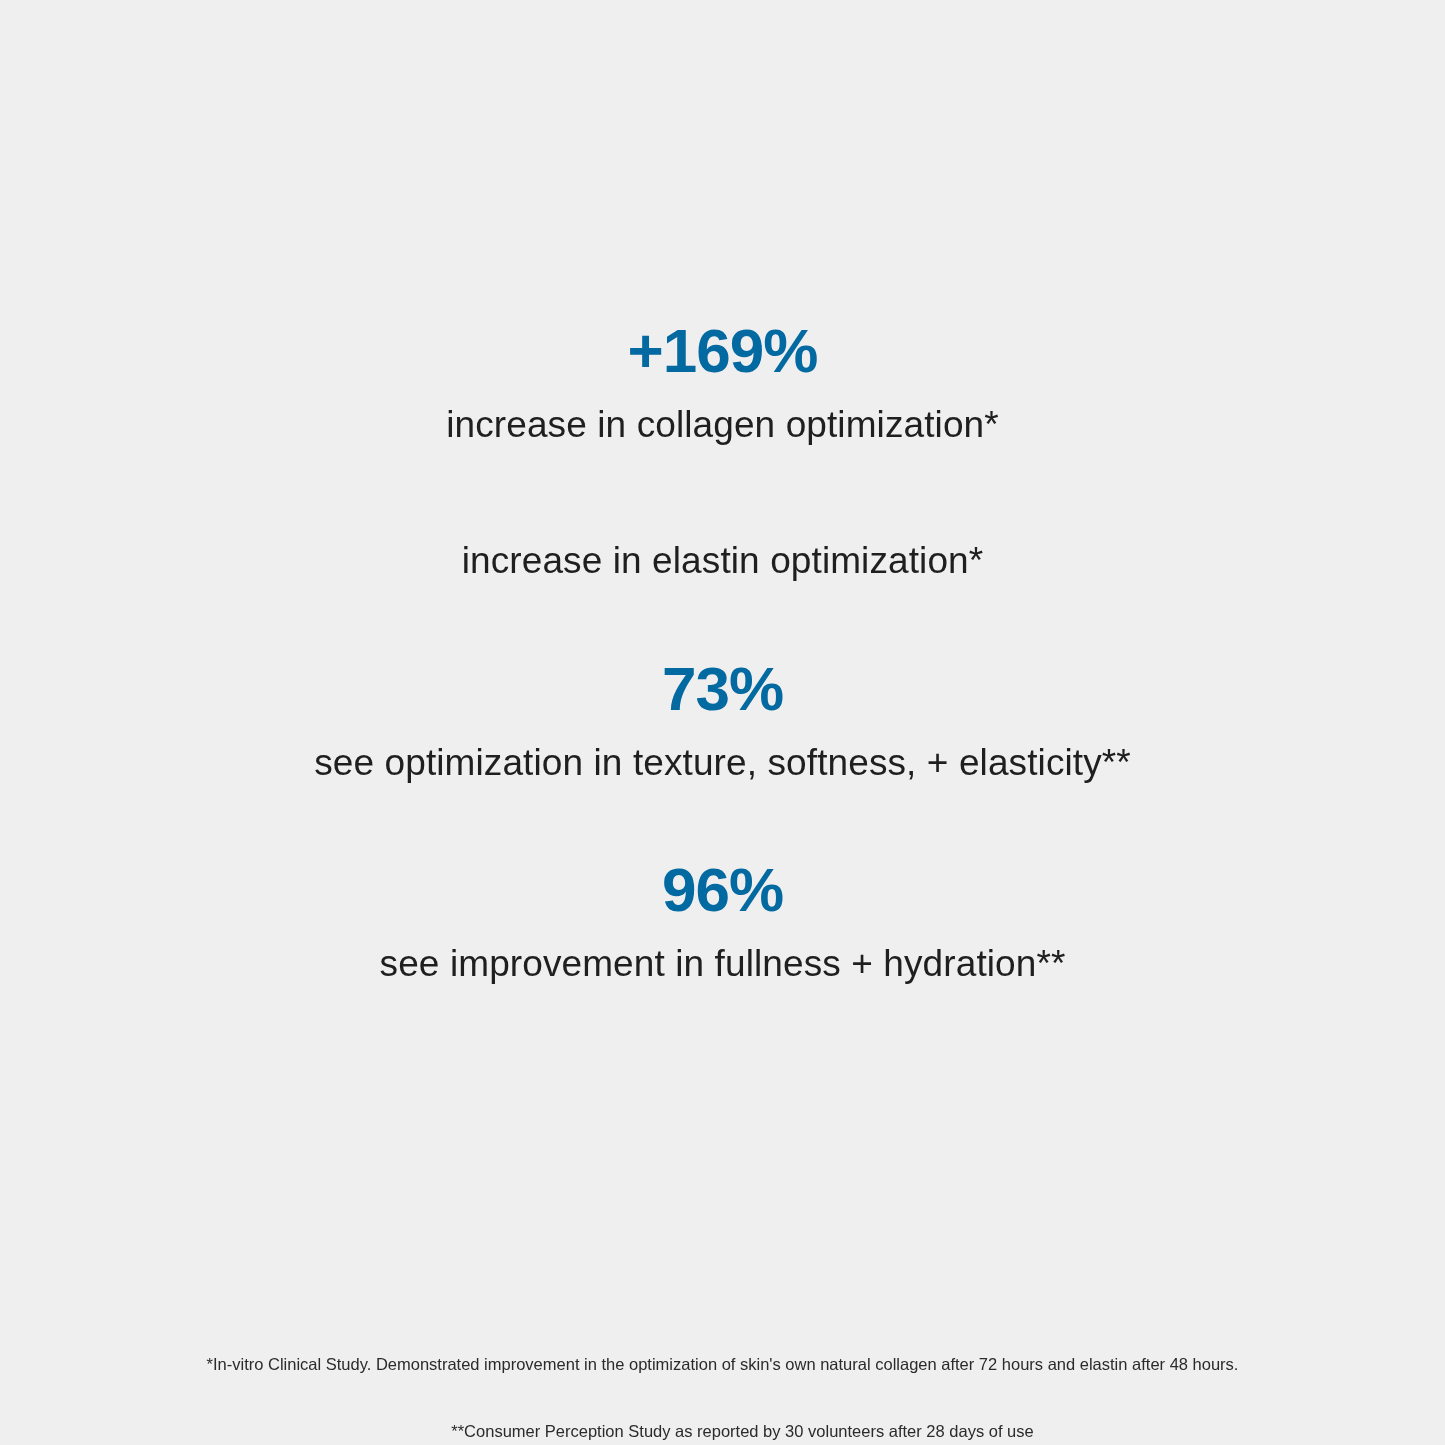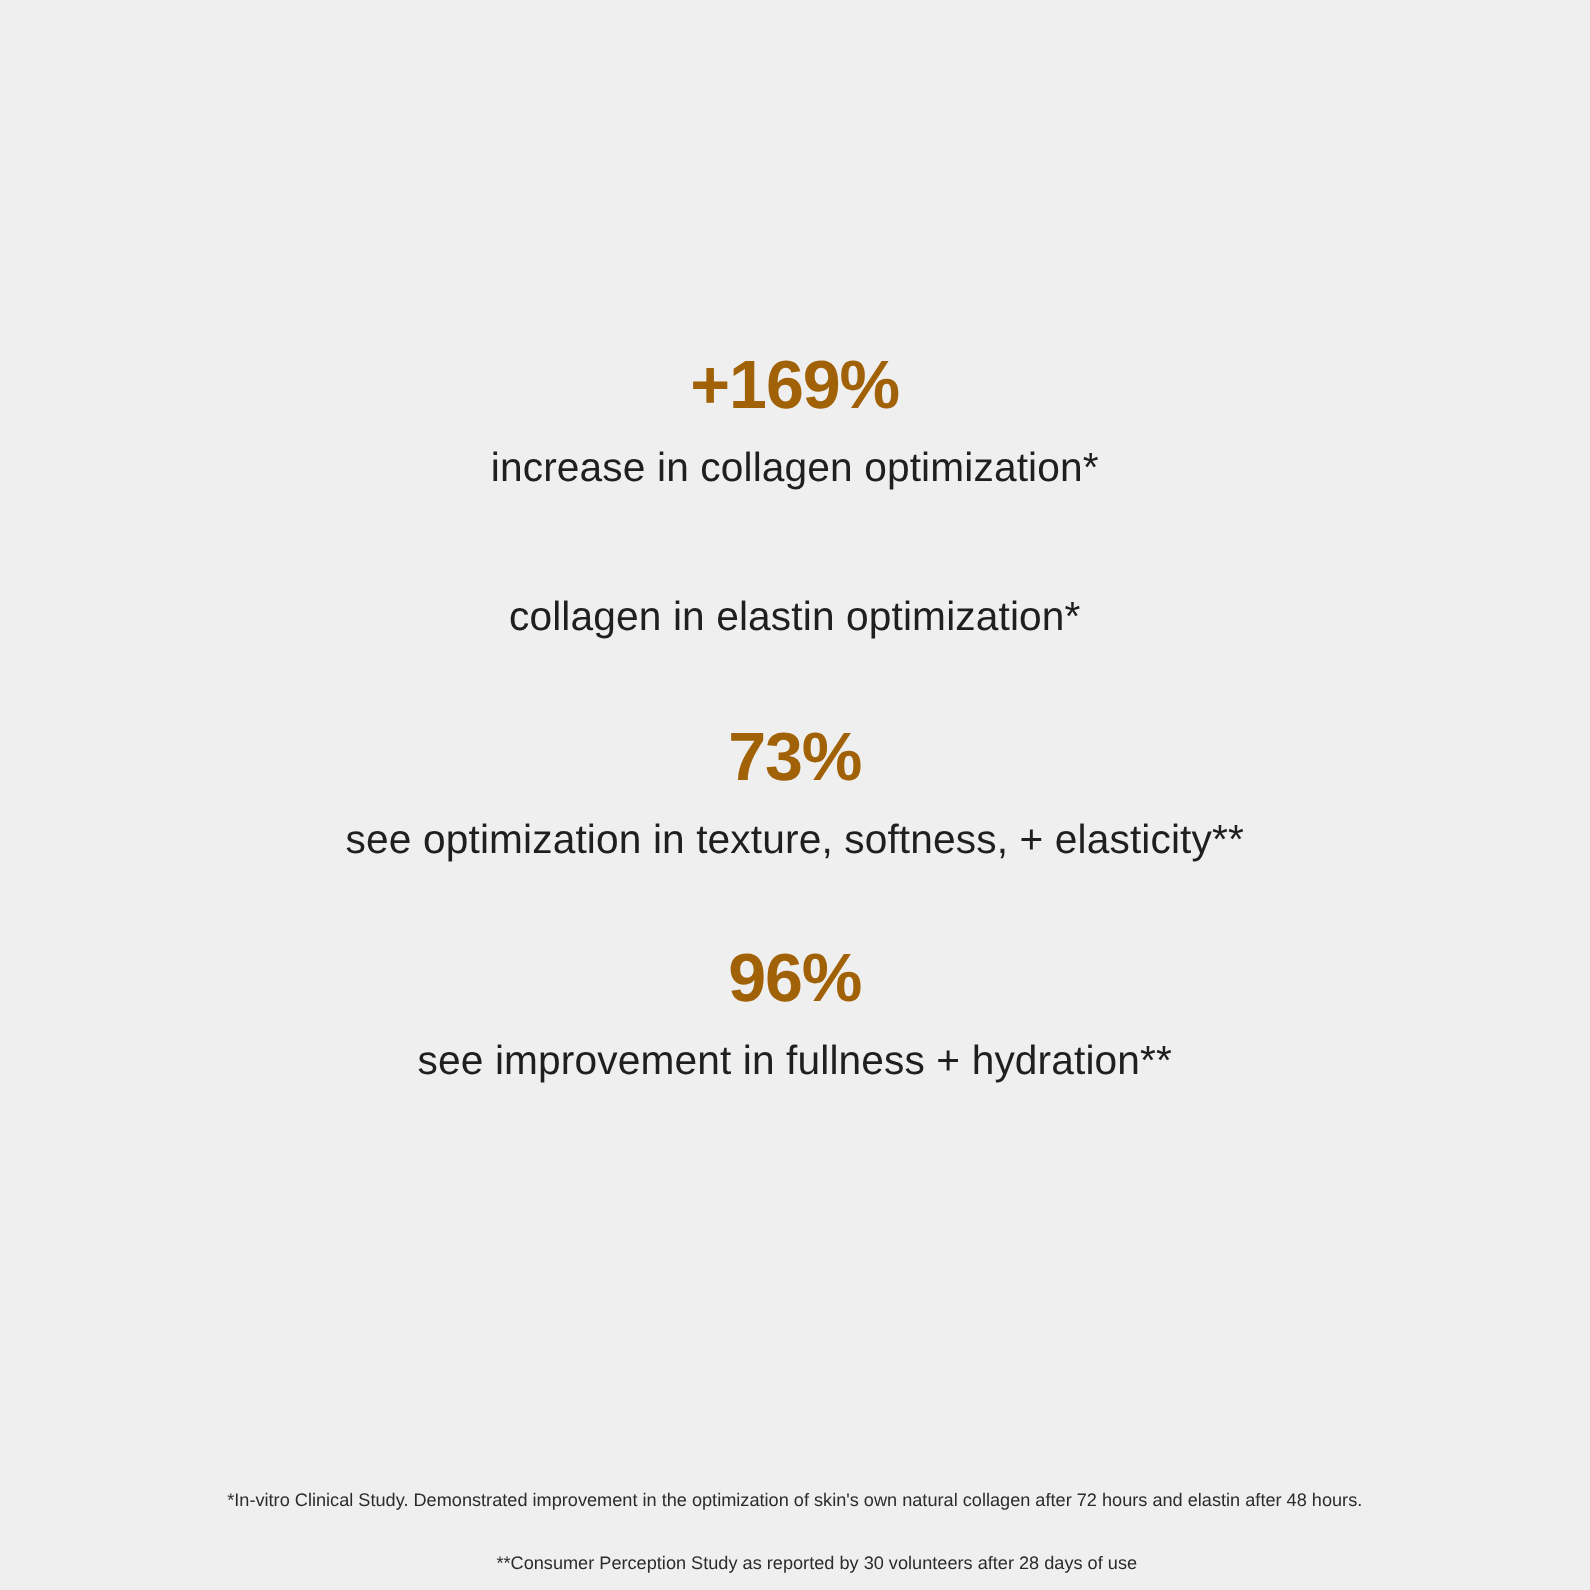--- a/index.html
+++ b/index.html
@@ -41,21 +41,21 @@
   }
   .stat:last-child {
     margin-bottom: 0;
   }
 
   .stat-value {
     font-size: 62px;
     font-weight: 700;
     letter-spacing: -1px;
     line-height: 1.05;
-    color: #a16207;
+    color: #0369a1;
   }
 
   .stat-label {
     margin-top: 20px;
     font-size: 37px;
     font-weight: 400;
     line-height: 1.2;
     color: #1f1f1f;
     letter-spacing: 0.1px;
   }
@@ -66,38 +66,38 @@
     right: 0;
     top: 1352px;
     text-align: center;
   }
   .footnote {
     font-size: 16.5px;
     color: #2b2b2b;
     line-height: 1.5;
   }
   .footnote.second {
-    margin-top: 32px;
+    margin-top: 42px;
     padding-left: 40px;
   }
 </style>
 </head>
 <body>
 
 <div class="page">
 
   <div class="stats">
 
     <div class="stat">
       <div class="stat-value">+169%</div>
       <div class="stat-label">increase in collagen optimization*</div>
     </div>
 
     <div class="stat">
-      <div class="stat-label">collagen in elastin optimization*</div>
+      <div class="stat-label">increase in elastin optimization*</div>
     </div>
 
     <div class="stat">
       <div class="stat-value">73%</div>
       <div class="stat-label">see optimization in texture, softness, + elasticity**</div>
     </div>
 
     <div class="stat">
       <div class="stat-value">96%</div>
       <div class="stat-label">see improvement in fullness + hydration**</div>

